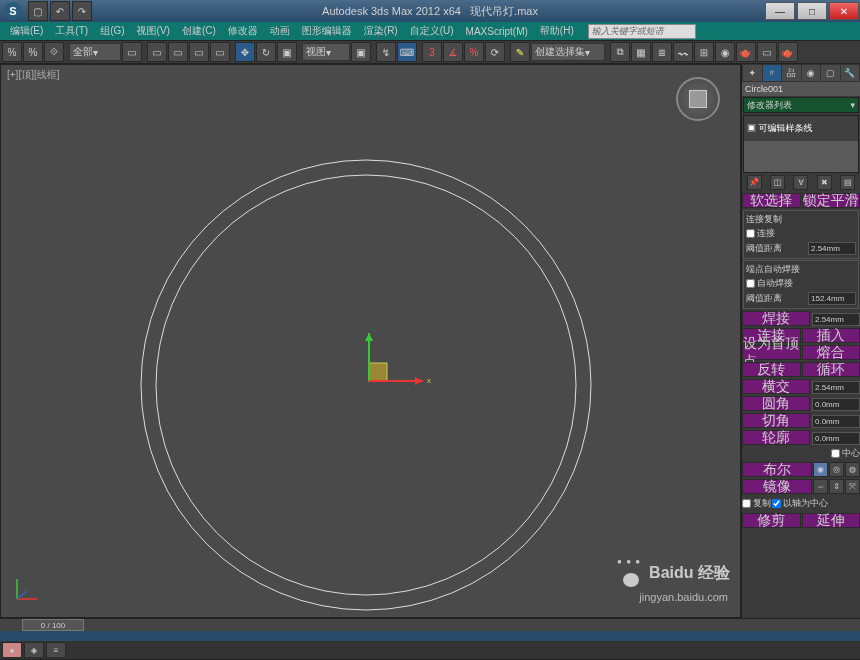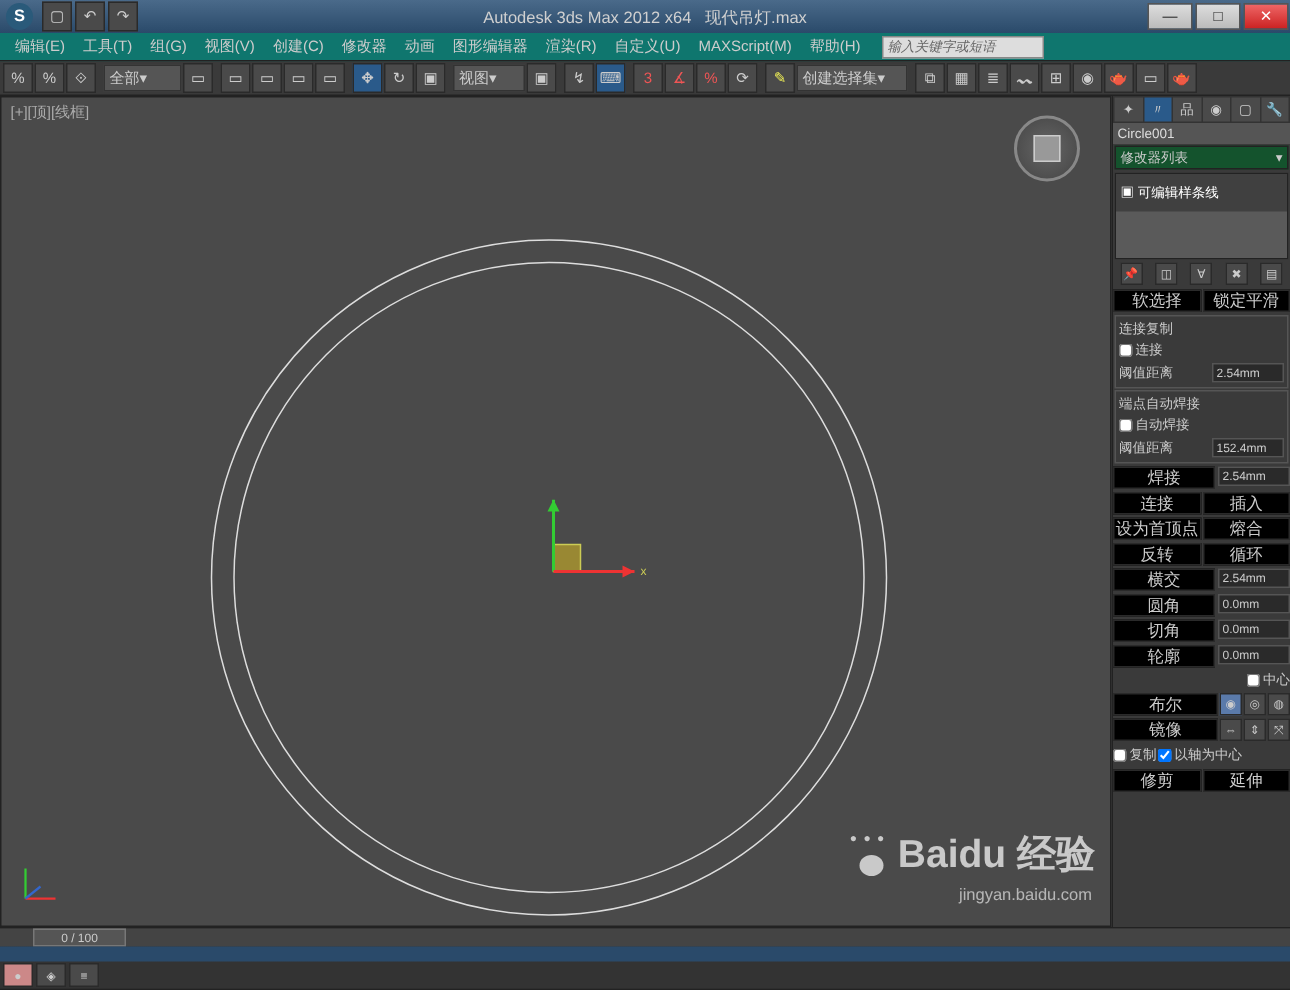--- a/index.html
+++ b/index.html
@@ -35,35 +35,35 @@
 .rp-drop{height:14px;background:#14532d;border:1px solid #222;margin:1px;font-size:9px;padding:0 3px;display:flex;align-items:center;justify-content:space-between}
 .rp-grid{display:flex;flex-wrap:wrap;gap:1px;padding:1px}
 .rp-btn{width:54px;height:13px;background:#4a4a4a;border:1px solid #2a2a2a;font-size:9px;display:flex;align-items:center;justify-content:center;color:#ccc}
 .rp-list{height:56px;background:#5a5a5a;margin:1px;border:1px solid #222}
 .rp-list-item{background:#404040;color:#fff;font-size:9px;padding:6px 3px}
 .rp-icons{height:16px;display:flex;gap:1px;padding:1px;justify-content:space-around}
 .rp-icon{width:13px;height:13px;background:#4a4a4a;border:1px solid #2a2a2a;font-size:8px;display:flex;align-items:center;justify-content:center}
 .rp-section{border:1px solid #555;margin:1px;padding:2px}
 .rp-check{font-size:9px;display:flex;align-items:center;gap:2px;padding:1px 0}
 .rp-check input{width:9px;height:9px;margin:0}
-.rp-row{display:flex;align-items:flex-start;gap:2px;padding:1px 0}
+.rp-row{display:flex;align-items:flex-end;gap:2px;padding:1px 0}
 .rp-lbl{font-size:9px;flex:1}
 .rp-spin{width:42px;height:11px;background:#2a2a2a;border:1px solid #555;font-size:8px;color:#ccc;padding:0 2px;display:flex;align-items:center}
 .rp-row2{display:flex;gap:1px;padding:1px 0}
-.rp-btn2{flex:1;height:13px;background:#000000;border:1px solid #2a2a2a;font-size:11px;display:flex;align-items:center;justify-content:center}
+.rp-btn2{flex:1;height:13px;background:#701a75;border:1px solid #2a2a2a;font-size:14px;display:flex;align-items:center;justify-content:center}
 .timeline{height:40px;background:#333;border-top:1px solid #222}
 .tl-slider{height:12px;background:#444;position:relative;display:flex;align-items:center}
 .tl-handle{width:60px;height:10px;background:#555;border:1px solid #777;margin-left:22px;font-size:8px;display:flex;align-items:center;justify-content:center}
 .tl-ruler{height:10px;background:linear-gradient(90deg,#2a4a6a 0%,#2a4a6a 100%);position:relative}
 .tl-bottom{height:18px;display:flex;align-items:center;gap:2px;padding:0 2px}
 .tl-btn{width:18px;height:14px;background:#4a4a4a;border:1px solid #2a2a2a;font-size:8px;display:flex;align-items:center;justify-content:center}
 .tl-btn.pink{background:#c88}
 .statusbar{height:26px;background:#3a3a3a;border-top:1px solid #222;display:flex;align-items:center;padding:0 2px;gap:3px;font-size:9px}
 .status-text{color:#aaa}
-.watermark{position:absolute;bottom:30px;right:10px;font-size:26px;color:rgba(255,255,255,0.7);font-weight:bold;pointer-events:none;display:flex;align-items:center;gap:4px}
+.watermark{position:absolute;bottom:30px;right:10px;font-size:16px;color:rgba(255,255,255,0.7);font-weight:bold;pointer-events:none;display:flex;align-items:center;gap:4px}
 .watermark-sub{position:absolute;bottom:14px;right:12px;font-size:11px;color:rgba(255,255,255,0.6);pointer-events:none}
 .paw{width:28px;height:28px;position:relative}
 .paw::before{content:"";position:absolute;width:16px;height:14px;background:rgba(255,255,255,0.7);border-radius:50%;bottom:0;left:6px}
 .paw::after{content:"● ● ●";position:absolute;top:-2px;left:0;font-size:8px;color:rgba(255,255,255,0.7);letter-spacing:1px}
 </style>
 </head>
 <body>
 
 <div class="titlebar">
   <div class="app-icon">S</div>

